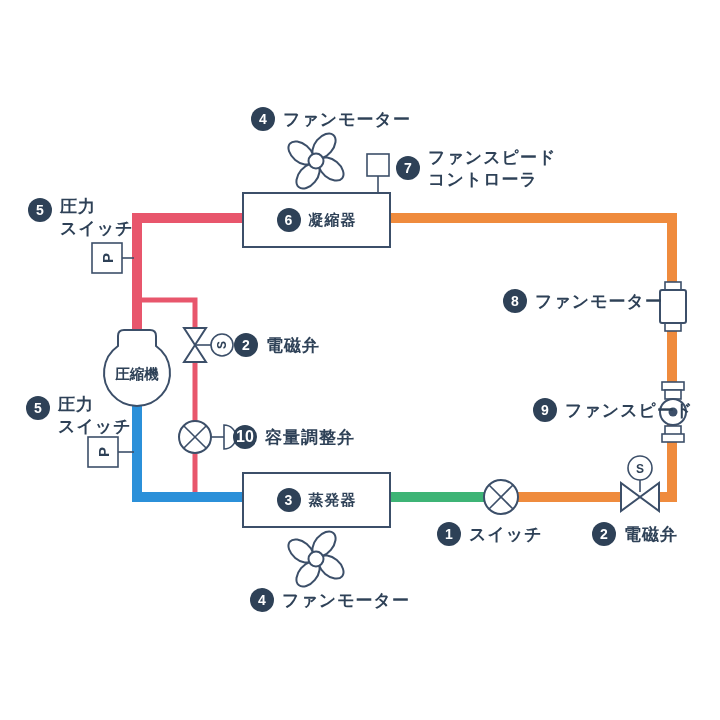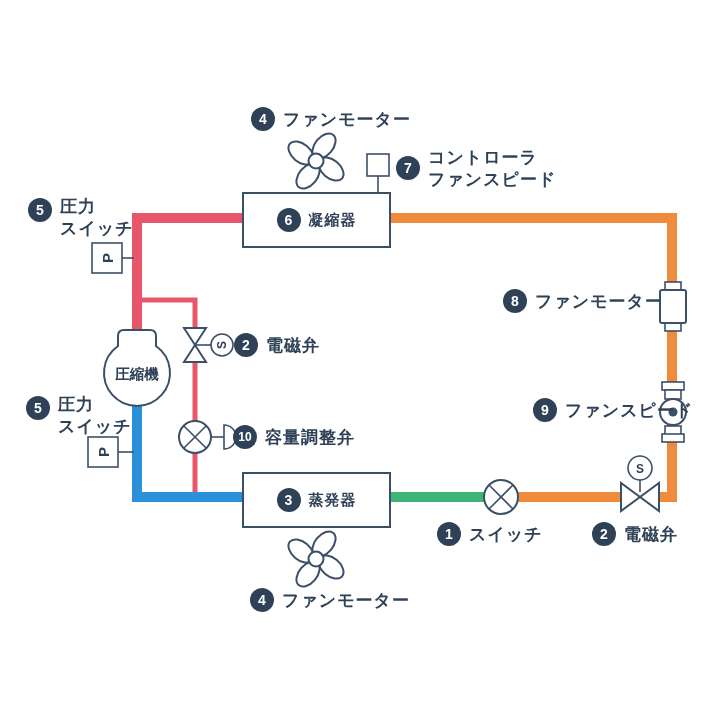--- a/index.html
+++ b/index.html
@@ -12,21 +12,21 @@
     position:absolute;display:flex;align-items:center;gap:8px;z-index:2;
     color:#2e4157;font-weight:bold;font-size:17px;letter-spacing:1px;white-space:nowrap;
   }
   .lbl.twoline{align-items:flex-start;}
   .lbl .col{display:flex;flex-direction:column;line-height:22px;}
   .badge{
     min-width:24px;height:24px;border-radius:12px;background:#2e4157;color:#ffffff;
     display:flex;align-items:center;justify-content:center;
     font-size:14px;font-weight:bold;letter-spacing:0;flex:0 0 auto;box-sizing:border-box;padding:0 2px;
   }
-  .badge.b10{font-size:12px;}
+  .badge.b10{font-size:16px;}
   .boxlbl{
     position:absolute;display:flex;align-items:center;justify-content:center;gap:8px;z-index:2;
     color:#2e4157;font-weight:bold;font-size:15px;letter-spacing:1px;white-space:nowrap;
   }
   svg .sym{stroke:#3c4f69;stroke-width:2;fill:#ffffff;}
   svg .thin{stroke-width:1.6;}
   svg text{fill:#2e4157;font-weight:bold;font-family:"Liberation Sans","DejaVu Sans",sans-serif;}
 </style>
 </head>
 <body>
@@ -137,22 +137,22 @@
   </svg>
 
   <div class="lbl" style="left:251px;top:107px;">
     <span class="badge">4</span>
     <span>ファンモーター</span>
   </div>
 
   <div class="lbl twoline" style="left:396px;top:147px;">
     <span class="badge" style="margin-top:9px;">7</span>
     <span class="col">
+      <span>ファンスピード</span>
       <span>コントローラ</span>
-      <span>ファンスピード</span>
     </span>
   </div>
 
   <div class="lbl twoline" style="left:28px;top:196px;">
     <span class="badge" style="margin-top:2px;">5</span>
     <span class="col">
       <span>圧力</span>
       <span>スイッチ</span>
     </span>
   </div>

